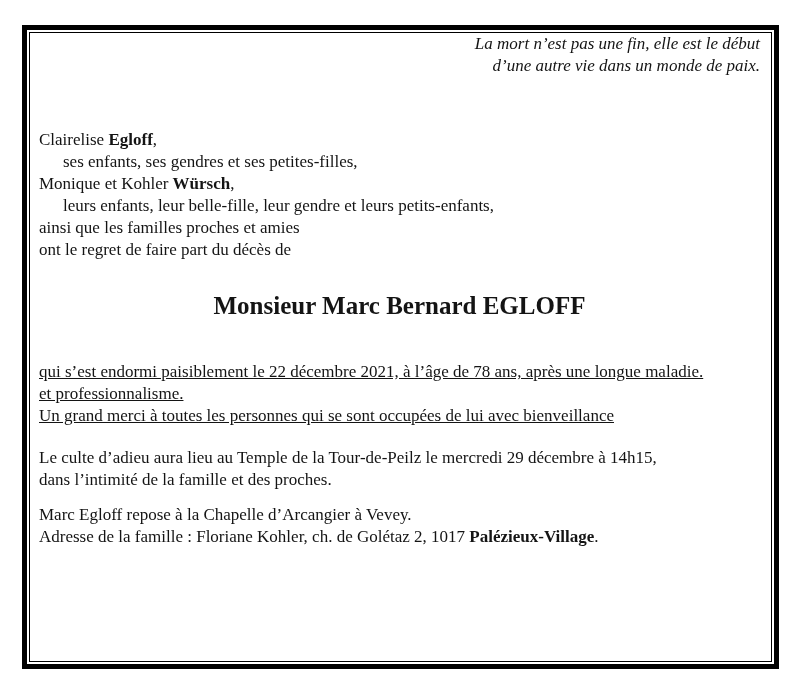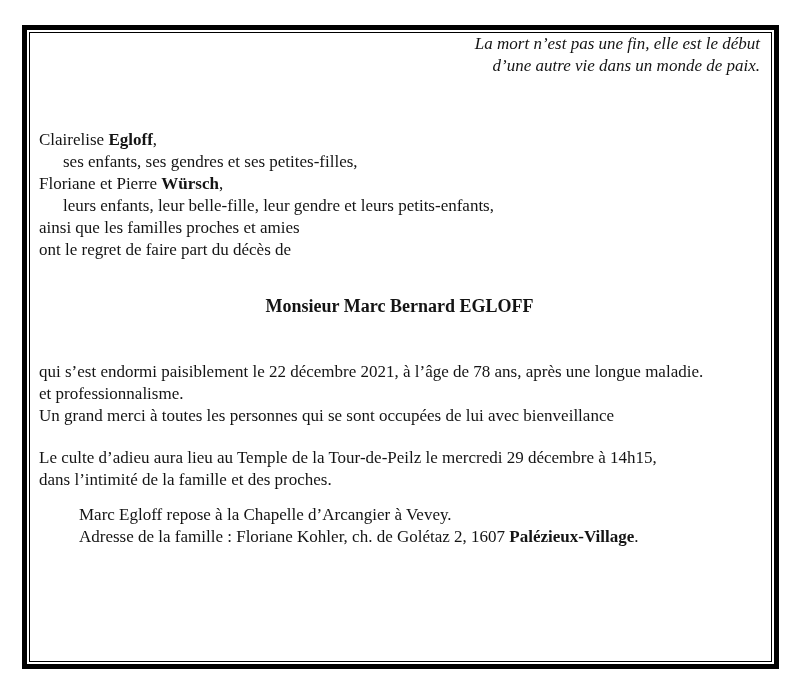--- a/index.html
+++ b/index.html
@@ -45,67 +45,67 @@
   }
   .line.indent {
     padding-left: 24px;
   }
   b, .bold {
     font-weight: bold;
   }
   .title {
     margin: 28px 0 4px 0;
     text-align: center;
-    font-size: 18px;
+    font-size: 25px;
     line-height: 34px;
     font-weight: bold;
   }
-  .para-illness { margin-top: 38px; }
+  .para-illness { margin-top: 38px; text-decoration: underline; }
   .para-service { margin-top: 20px; }
-  .para-repose  { margin-top: 13px; margin-left: 40px; }
+  .para-repose  { margin-top: 13px; }
   .closing {
     margin-top: 28px;
     text-align: center;
   }
 </style>
 </head>
 <body>
 
 <div class="frame-outer">
   <div class="frame-inner">
     <div class="content">
 
       <div class="epigraph">
         <div class="line">La mort n’est pas une fin, elle est le début</div>
         <div class="line">d’une autre vie dans un monde de paix.</div>
       </div>
 
       <div class="family">
         <div class="line"><span>Clairelise </span><b>Egloff</b><span>,</span></div>
         <div class="line indent"><span>ses enfants, ses gendres et ses petites-filles,</span><b></b><span></span></div>
-        <div class="line"><span>Floriane et Pierre </span><b>Würsch</b><span>,</span></div>
+        <div class="line"><span>Monique et Kohler </span><b>Würsch</b><span>,</span></div>
         <div class="line indent"><span>leurs enfants, leur belle-fille, leur gendre et leurs petits-enfants,</span><b></b><span></span></div>
         <div class="line"><span>ainsi que les familles proches et amies</span><b></b><span></span></div>
         <div class="line"><span>ont le regret de faire part du décès de</span><b></b><span></span></div>
       </div>
 
       <h1 class="title">Monsieur Marc Bernard EGLOFF</h1>
 
       <div class="para-illness">
         <div class="line">qui s’est endormi paisiblement le 22 décembre 2021, à l’âge de 78 ans, après une longue maladie.</div>
         <div class="line">et professionnalisme.</div>
         <div class="line">Un grand merci à toutes les personnes qui se sont occupées de lui avec bienveillance</div>
       </div>
 
       <div class="para-service">
         <div class="line">Le culte d’adieu aura lieu au Temple de la Tour-de-Peilz le mercredi 29 décembre à 14h15,</div>
         <div class="line">dans l’intimité de la famille et des proches.</div>
       </div>
 
       <div class="para-repose">
         <div class="line">Marc Egloff repose à la Chapelle d’Arcangier à Vevey.</div>
-        <div class="line"><span>Adresse de la famille : Floriane Kohler, ch. de Golétaz 2, 1607 </span><b>Palézieux-Village</b><span>.</span></div>
+        <div class="line"><span>Adresse de la famille : Floriane Kohler, ch. de Golétaz 2, 1017 </span><b>Palézieux-Village</b><span>.</span></div>
       </div>
 
 
     </div>
   </div>
 </div>
 
 </body></html>

